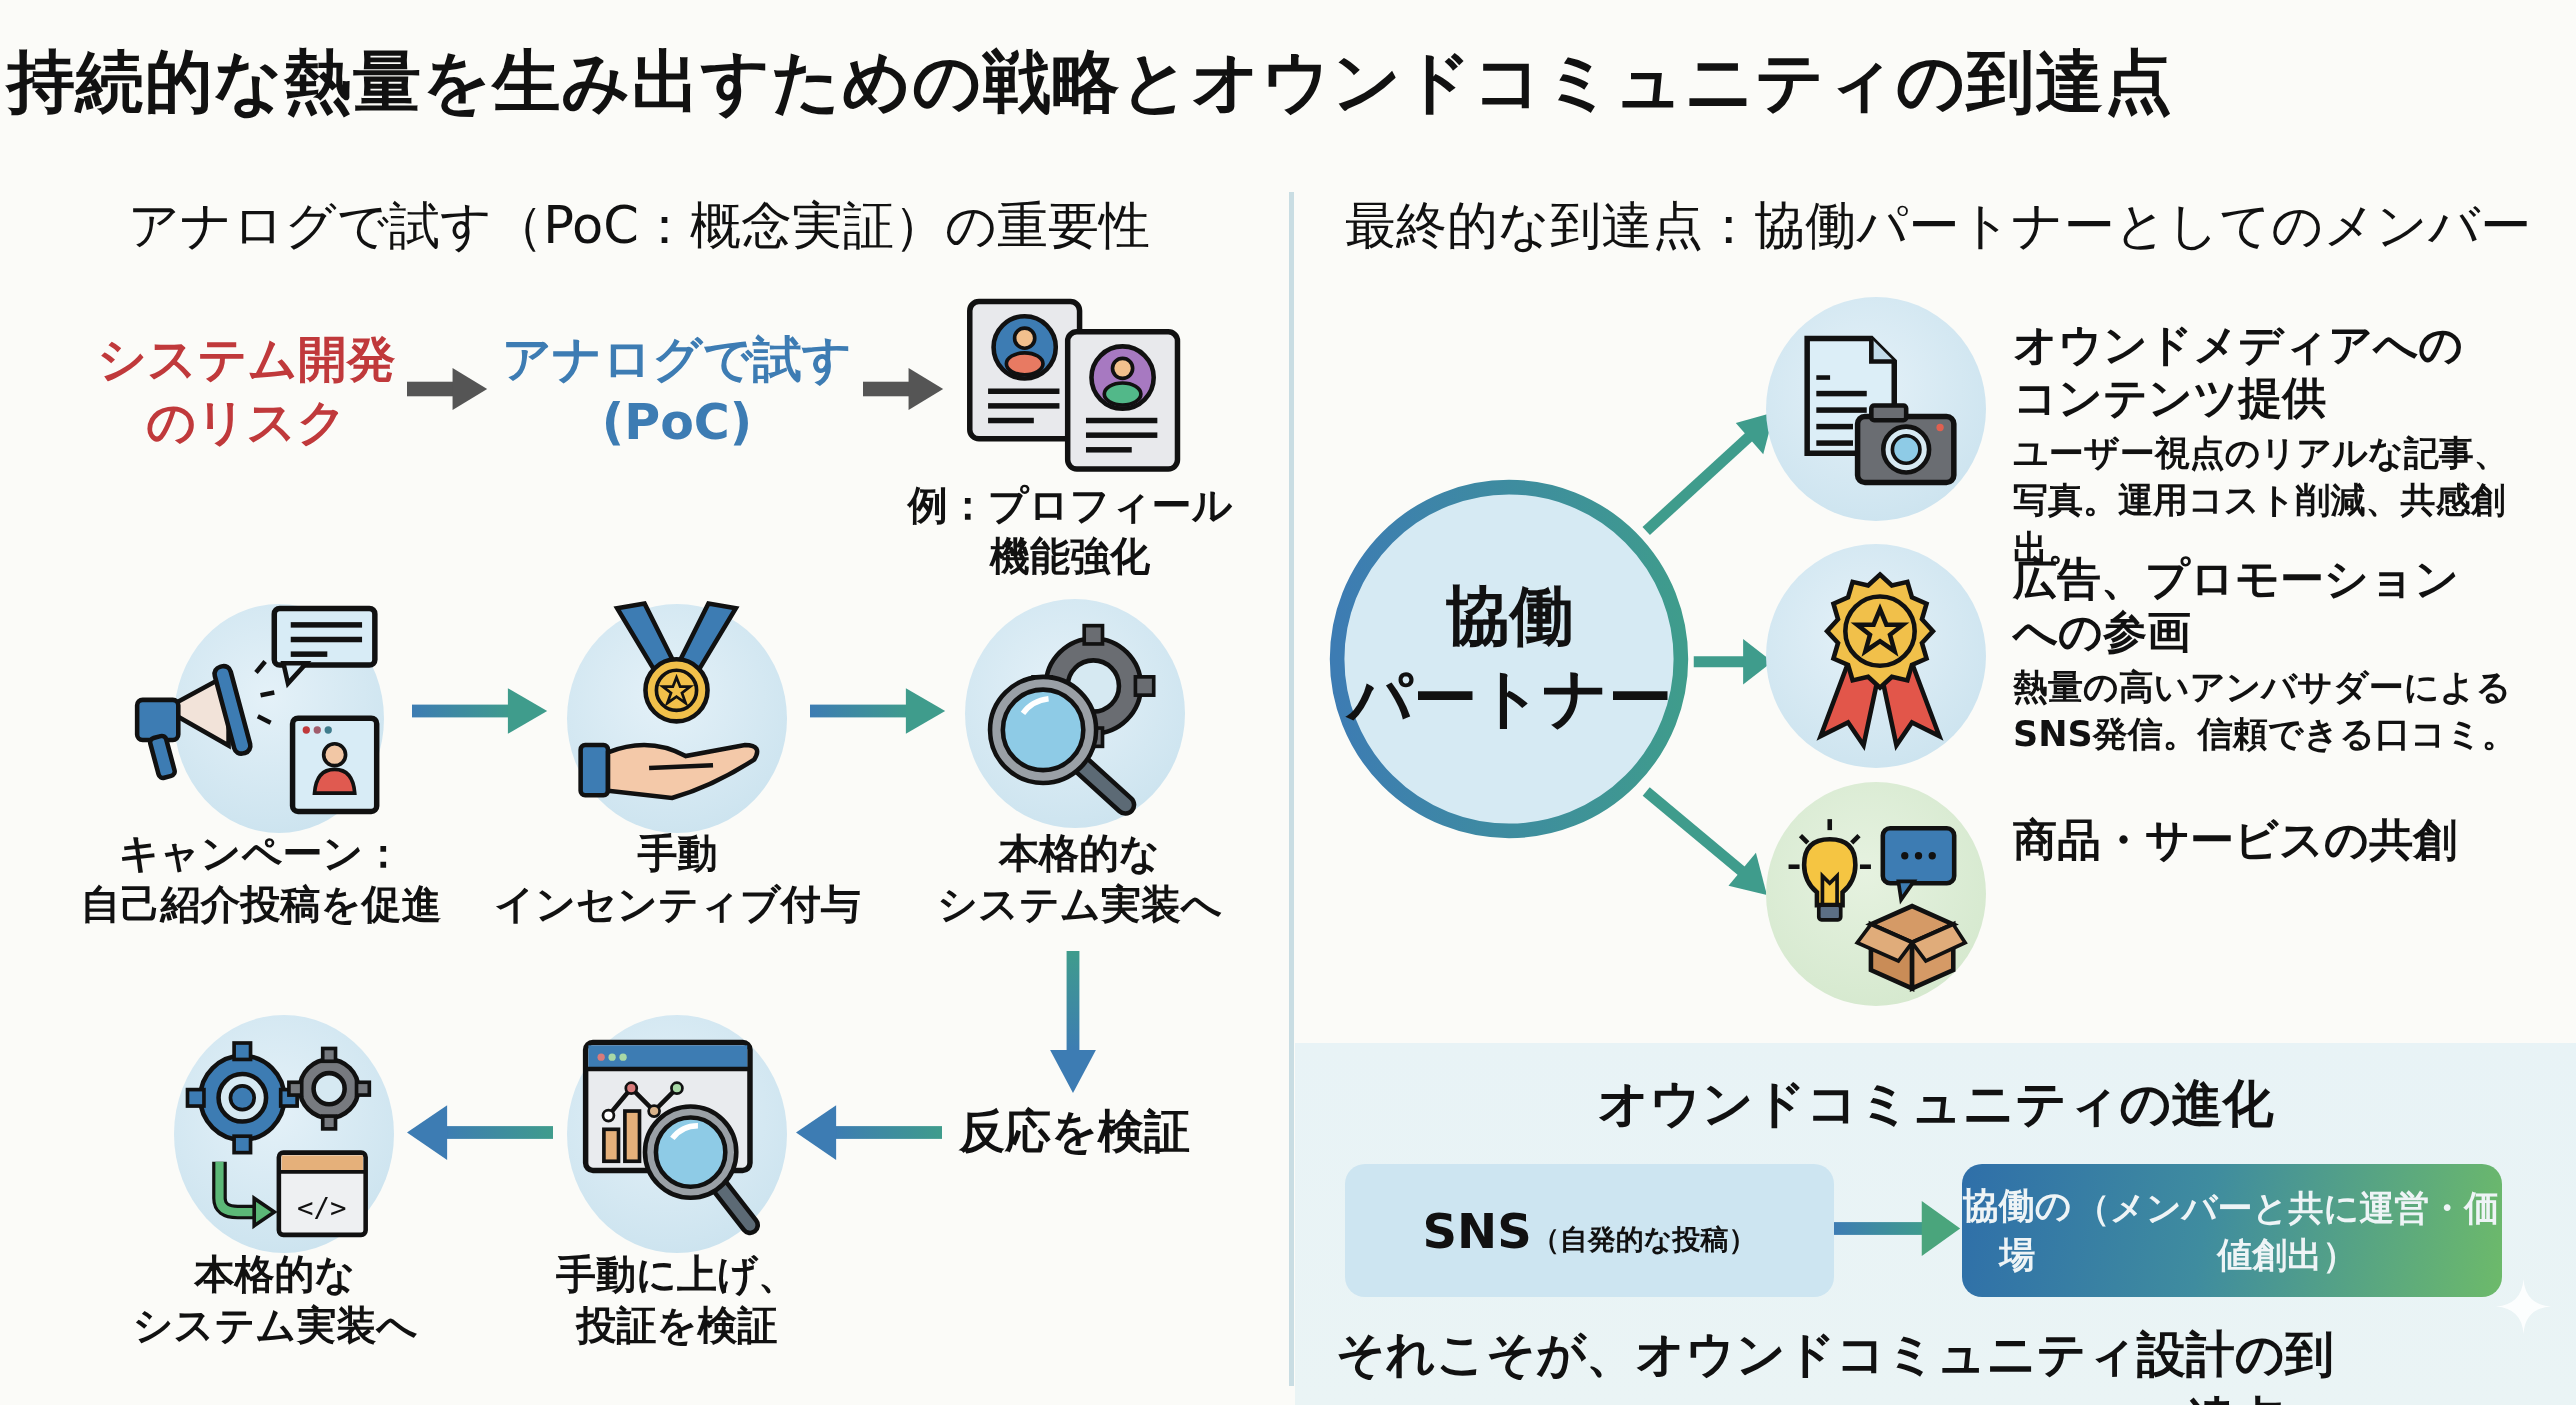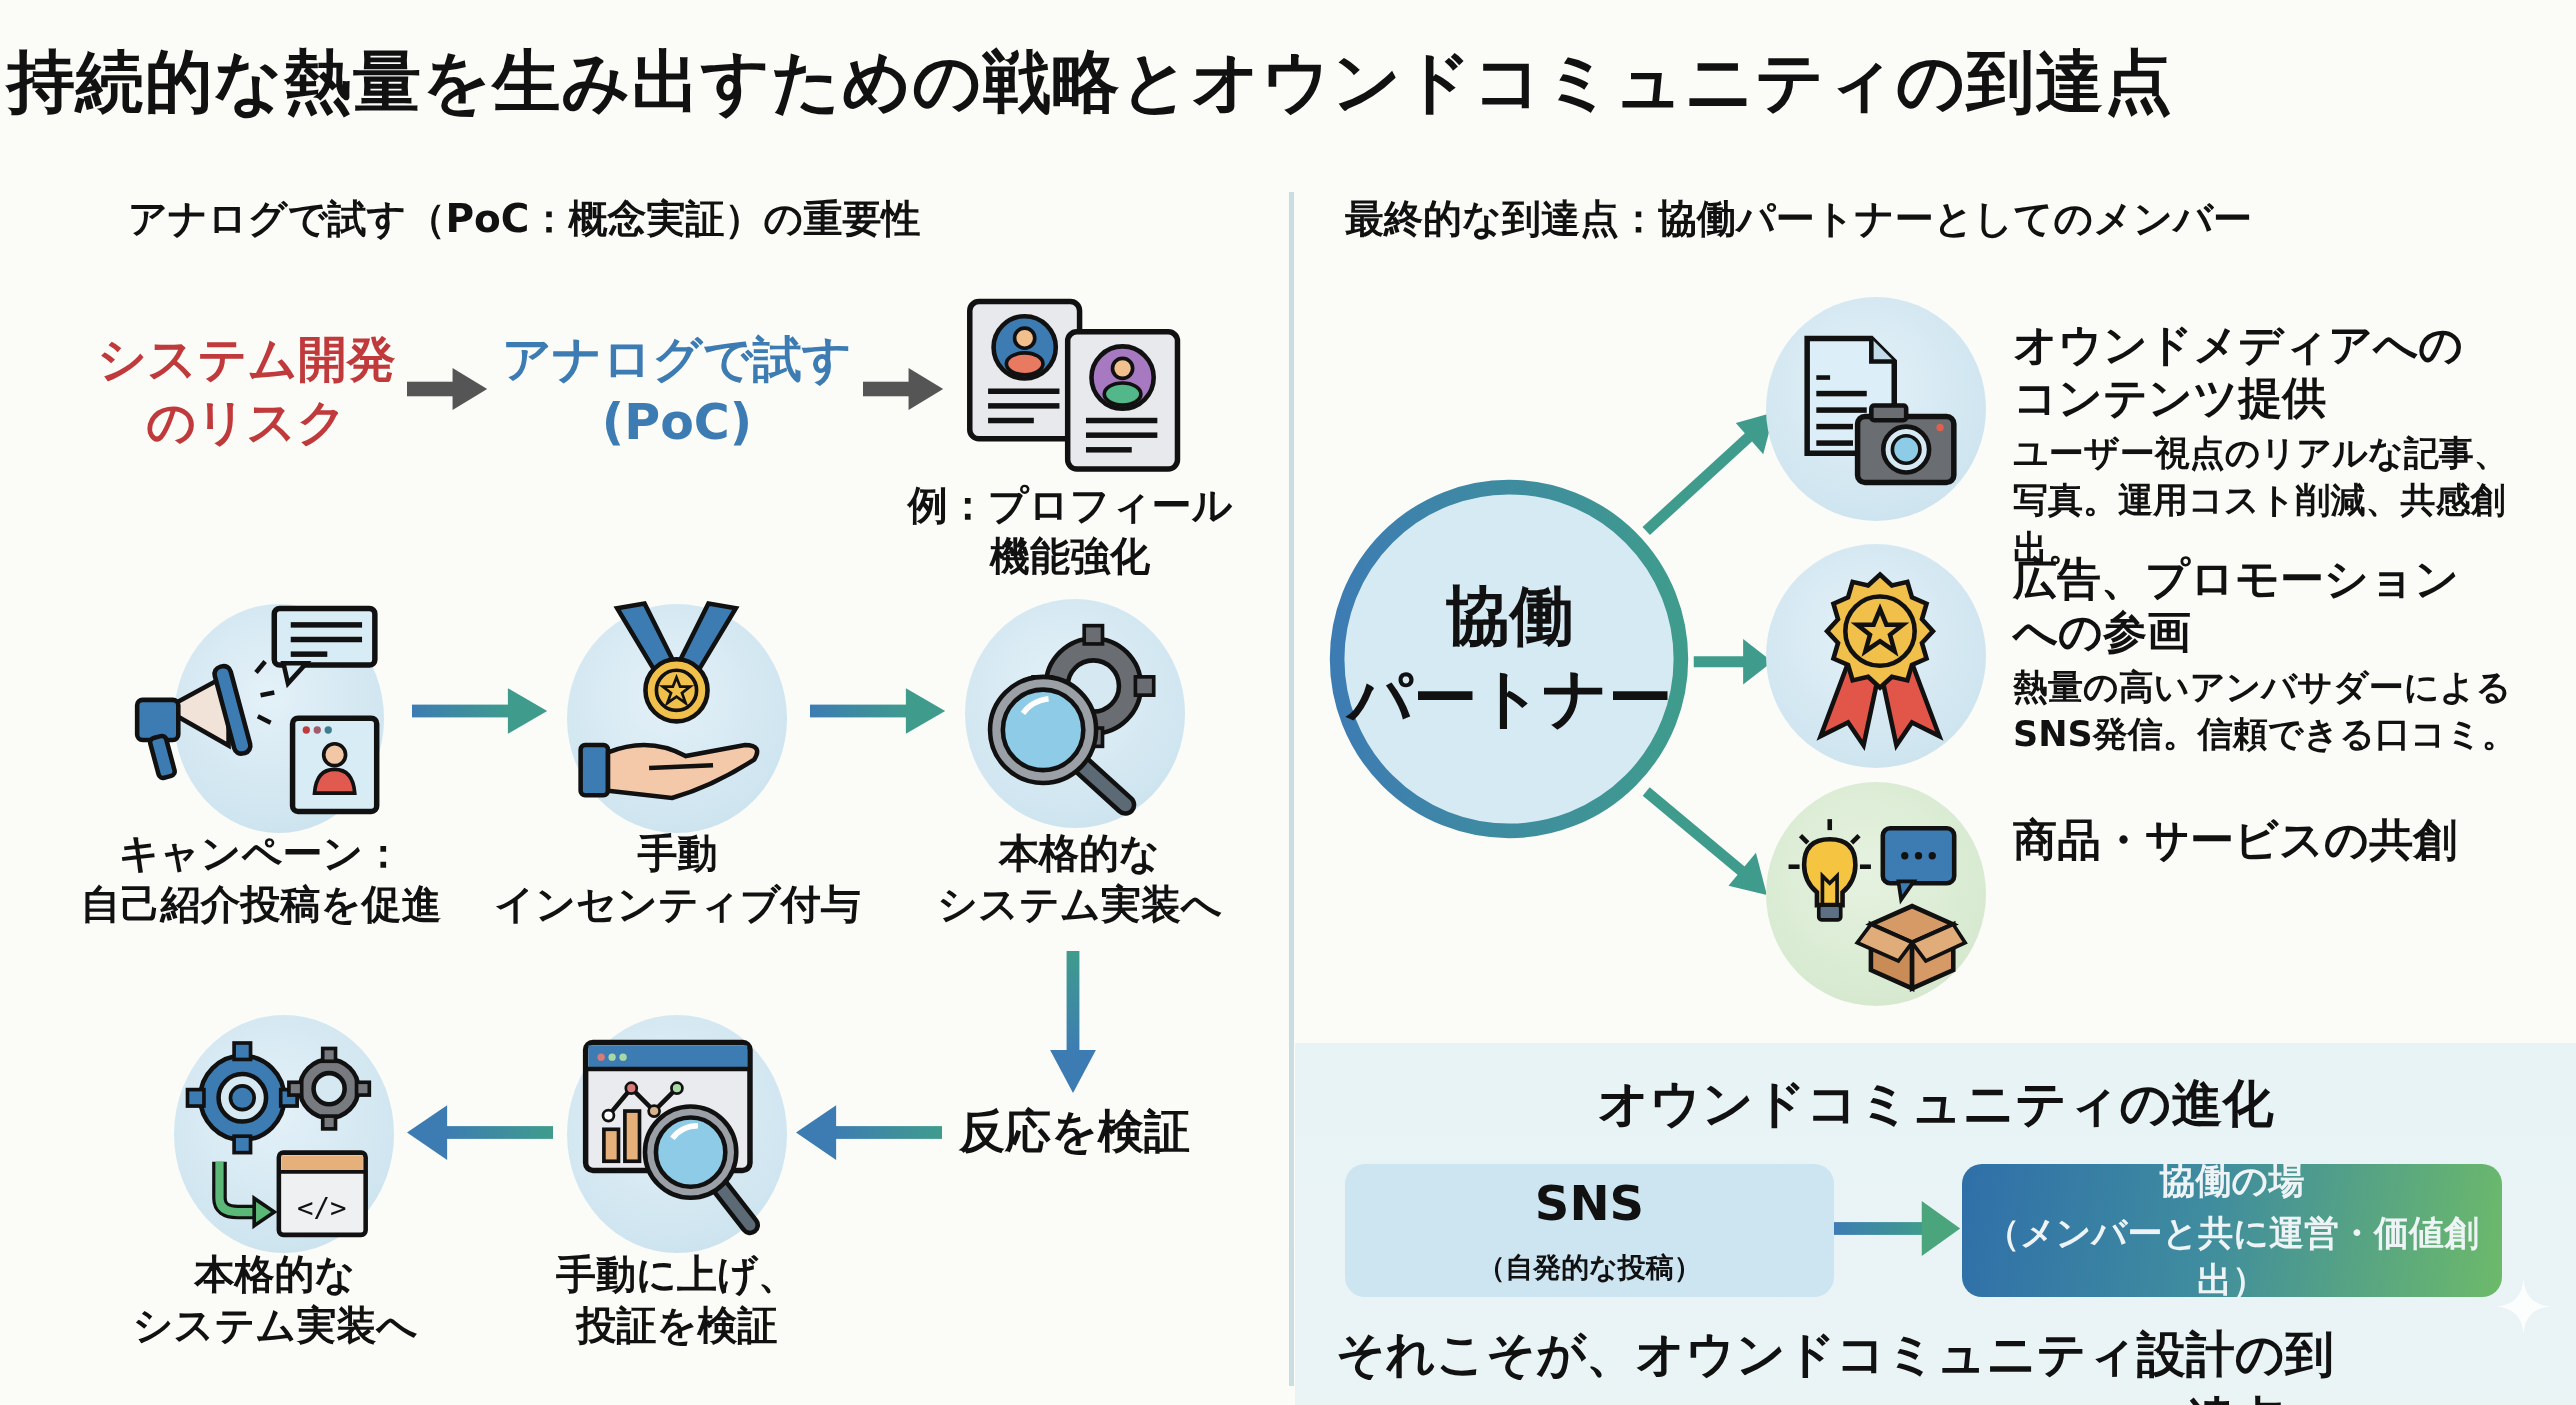--- a/index.html
+++ b/index.html
@@ -1,29 +1,29 @@
 <!DOCTYPE html>
 <html style="font-size:14.6px"><head>
 <meta charset="utf-8">
 <style>
   html,body{margin:0;padding:0;}
   body{width:2576px;height:1405px;background:#fbfbf8;position:relative;overflow:hidden;
        font-family:"DejaVu Sans","Liberation Sans",sans-serif;color:#111;}
   .abs{position:absolute;}
   .title{left:0;top:37px;width:2180px;text-align:center;font-size:68px;font-weight:bold;letter-spacing:0.9px;}
-  .h2{font-size:39px;font-weight:bold;white-space:nowrap;}
+  .h2{font-size:51px;font-weight:normal;white-space:nowrap;}
   .lbl{font-size:40px;font-weight:bold;text-align:center;line-height:1.28;}
   .circle{border-radius:50%;background:radial-gradient(circle at 45% 40%,#e4f1f8 0%,#cfe5f0 70%,#c5dfec 100%);}
   .divider{left:1289px;top:192px;width:4.6px;height:1194px;background:#c9dde3;}
   .risk{color:#c0393b;text-align:center;}
   .poc{color:#3d7cb3;}
   .desc-title{font-size:44px;font-weight:bold;line-height:1.2;}
   .desc-body{font-size:35px;font-weight:bold;line-height:1.35;margin-top:5.5px;}
   .evo{left:1295px;top:1043px;width:1281px;height:362px;background:linear-gradient(180deg,#e8f3f6,#eaf4f5);}
-  .box{border-radius:20px;text-align:center;font-weight:bold;display:flex;flex-direction:column;justify-content:center;align-items:center;}
+  .box{border-radius:20px;text-align:center;font-weight:bold;display:flex;justify-content:center;align-items:center;}
   svg{overflow:visible;}
 </style>
 </head>
 <body>
 
 <svg width="0" height="0" style="position:absolute">
   <defs>
     <linearGradient id="gArrowR" x1="0" x2="1" y1="0" y2="0">
         <stop offset="0" stop-color="#3d7cb3"></stop>
         <stop offset="1" stop-color="#3f9c8c"></stop>

